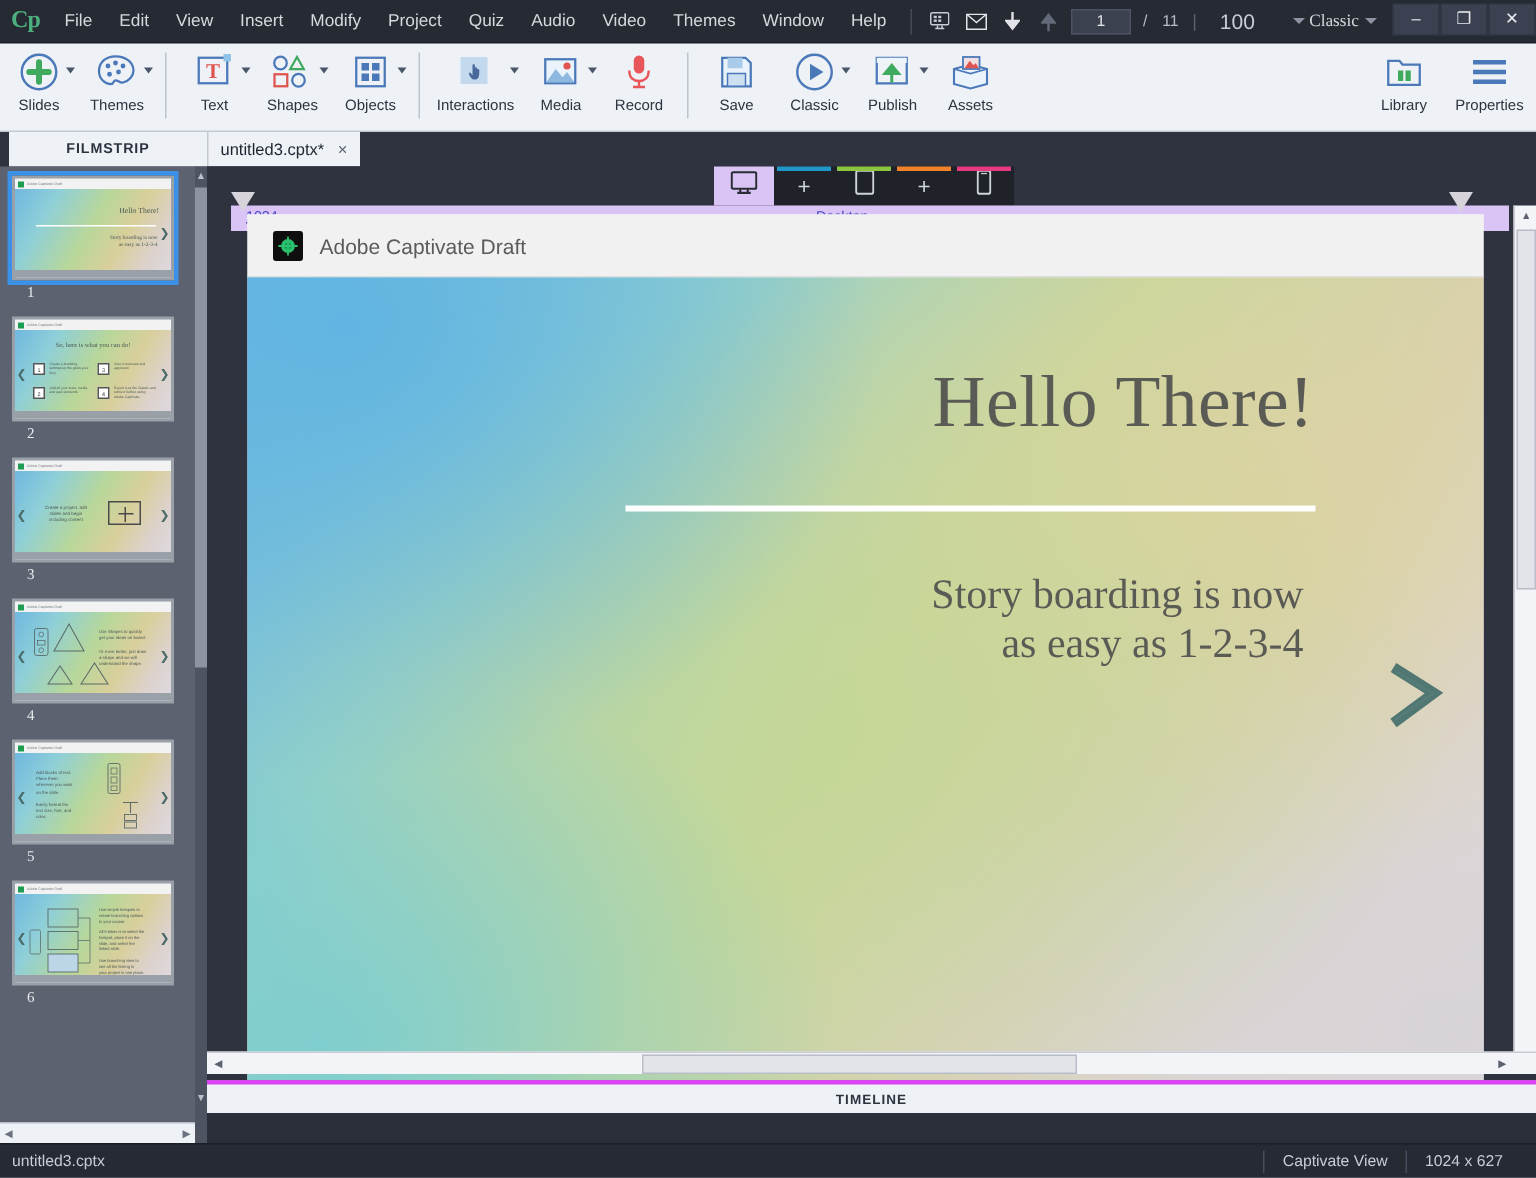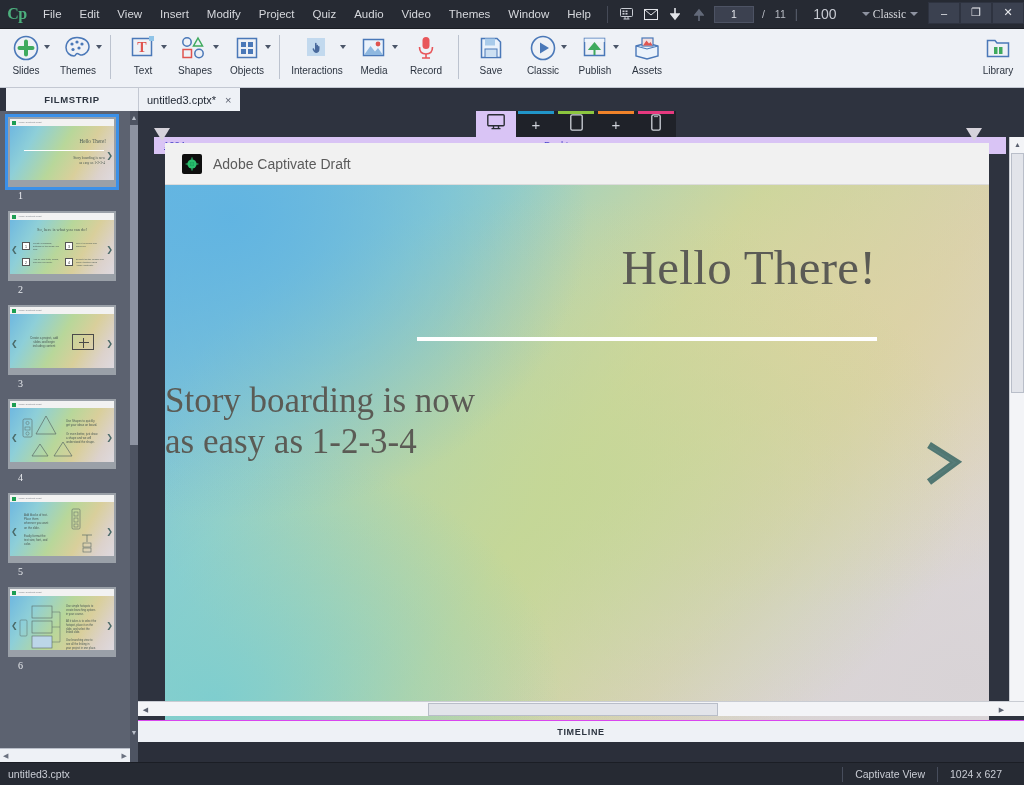--- a/index.html
+++ b/index.html
@@ -258,22 +258,23 @@
     font-family: "Liberation Serif", serif;
     font-size: 49px; color: #5b5b55; font-weight: normal;
     letter-spacing: .3px;
   }
   .slide-rule {
     position: absolute; left: 252px; width: 460px; top: 152px; height: 4px;
     background: #ffffff;
   }
   .slide-h2 {
     position: absolute; left: 0; right: 120px; top: 195px;
+    text-align: right;
     font-family: "Liberation Serif", serif;
-    font-size: 35px; color: #5b5b55; line-height: 1.18;
+    font-size: 28px; color: #5b5b55; line-height: 1.18;
   }
   .slide-next {
     position: absolute; right: 18px; top: 250px;
     width: 56px; height: 56px;
   }
 
   
   .v-scroll {
     position: absolute; right: 0; top: 26px; width: 15px; height: 577px;
     background: #f3f4f7; border-left: 1px solid #c9ccd3;
@@ -294,21 +295,21 @@
     position: absolute; top: 1px; left: 290px; width: 290px; height: 13px;
     background: #e2e4ea; border: 1px solid #b9bec9;
   }
   .h-arrow {
     position: absolute; top: 0; width: 15px; height: 15px;
     font-size: 7px; color: #5b6170; text-align: center; line-height: 15px;
   }
   .timeline-bar {
     position: absolute; left: 0; bottom: 0; width: 886px; height: 22px;
     background: #eef1f6; display: flex; align-items: center;
-    justify-content: center; border-top: 1px solid #d946ef;
+    justify-content: center; border-top: 3px solid #d946ef;
   }
   .timeline-lbl {
     font-size: 9px; font-weight: bold; color: #2c3440; letter-spacing: .7px;
   }
 
   
   .statusbar {
     position: absolute; bottom: 0; left: 0; width: 1024px; height: 23px;
     background: #262a33; display: flex; align-items: center;
     border-top: 1px solid #1b1e25;
@@ -542,20 +543,30 @@
     <div class="rb-group">
       <div class="rb-btn">
         <div class="rb-ico">
           <svg width="26" height="24" viewBox="0 0 26 24">
             <path d="M2.5 4.5 L10 4.5 L12 7 L23.5 7 L23.5 20.5 L2.5 20.5 Z" fill="none" stroke="#4a78b8" stroke-width="1.5"></path>
             <path d="M9 11 L12.5 11 L12.5 18 L9 18 Z M14 11 L17.5 11 L17.5 18 L14 18 Z" fill="#3faa5e"></path>
           </svg>
         </div>
         <div class="rb-lbl">Library</div>
       </div>
+      <div class="rb-btn wide">
+        <div class="rb-ico">
+          <svg width="26" height="22" viewBox="0 0 26 22">
+            <rect x="2" y="3" width="22" height="3" fill="#4a78b8"></rect>
+            <rect x="2" y="9.5" width="22" height="3" fill="#4a78b8"></rect>
+            <rect x="2" y="16" width="22" height="3" fill="#4a78b8"></rect>
+          </svg>
+        </div>
+        <div class="rb-lbl">Properties</div>
+      </div>
     </div>
   </div>
 
   <div class="subhdr">
     <div class="fs-tab">FILMSTRIP</div>
     <div class="doc-tab">
       <span class="doc-tab-lbl">untitled3.cptx*</span>
       <span class="doc-tab-x">×</span>
     </div>
   </div>

